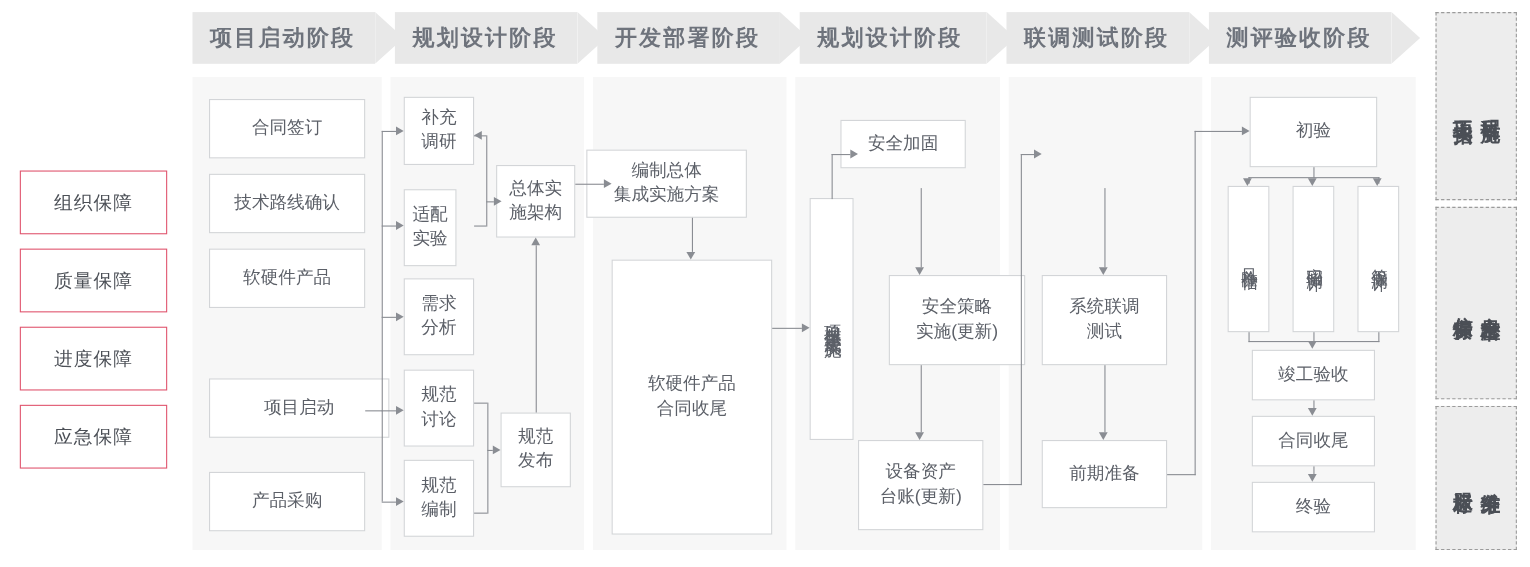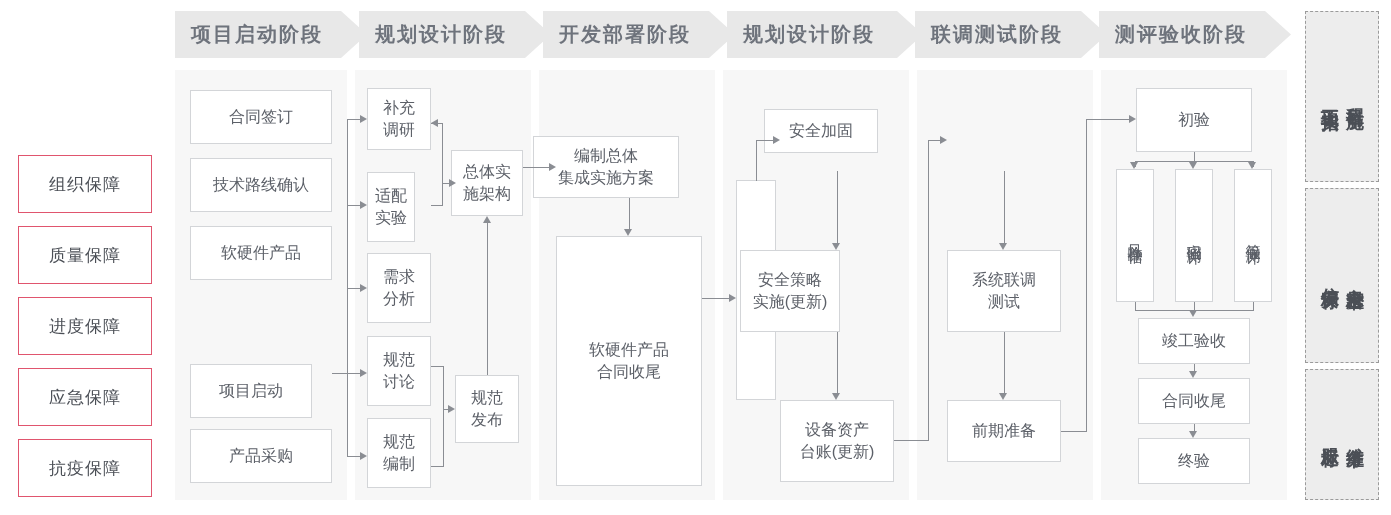--- a/index.html
+++ b/index.html
@@ -93,23 +93,20 @@
   </div>
   <div class="abs rail-item" style="top:226px">
     <span>质量保障</span>
   </div>
   <div class="abs rail-item" style="top:297px">
     <span>进度保障</span>
   </div>
   <div class="abs rail-item" style="top:368px">
     <span>应急保障</span>
   </div>
-  <div class="abs rail-item" style="top:439px">
-    <span>抗疫保障</span>
-  </div>
 
   <div class="abs stage-panel" style="left:175px;width:172px"></div>
   <div class="abs stage-panel" style="left:355px;width:176px"></div>
   <div class="abs stage-panel" style="left:539px;width:176px"></div>
   <div class="abs stage-panel" style="left:723px;width:186px"></div>
   <div class="abs stage-panel" style="left:917px;width:176px"></div>
   <div class="abs stage-panel" style="left:1101px;width:186px"></div>
 
   <div class="abs stage-head" style="left:175px;width:166px">
     <span class="lbl">项目启动阶段</span>
@@ -143,21 +140,21 @@
 
   <div class="abs node" style="left:190px;top:90px;width:142px;height:54px">
     <span>合同签订</span>
   </div>
   <div class="abs node" style="left:190px;top:158px;width:142px;height:54px">
     <span>技术路线确认</span>
   </div>
   <div class="abs node" style="left:190px;top:226px;width:142px;height:54px">
     <span>软硬件产品</span>
   </div>
-  <div class="abs node" style="left:190px;top:364px;width:122px;height:54px">
+  <div class="abs node" style="left:190px;top:344px;width:164px;height:54px">
     <span>项目启动</span>
   </div>
   <div class="abs node" style="left:190px;top:429px;width:142px;height:54px">
     <span>产品采购</span>
   </div>
 
   <div class="abs node" style="left:367px;top:88px;width:64px;height:62px">
     <div>
       <div>补充</div>
       <div>调研</div>
@@ -212,21 +209,21 @@
       <div>合同收尾</div>
     </div>
   </div>
 
   <div class="abs node vert" style="left:736px;top:180px;width:40px;height:220px">
     <span>项目整体集成实施</span>
   </div>
   <div class="abs node" style="left:764px;top:109px;width:114px;height:44px">
     <span>安全加固</span>
   </div>
-  <div class="abs node" style="left:740px;top:250px;width:100px;height:82px">
+  <div class="abs node" style="left:808px;top:250px;width:124px;height:82px">
     <div>
       <div>安全策略</div>
       <div>实施(更新)</div>
     </div>
   </div>
   <div class="abs node" style="left:780px;top:400px;width:114px;height:82px">
     <div>
       <div>设备资产</div>
       <div>台账(更新)</div>
     </div>

